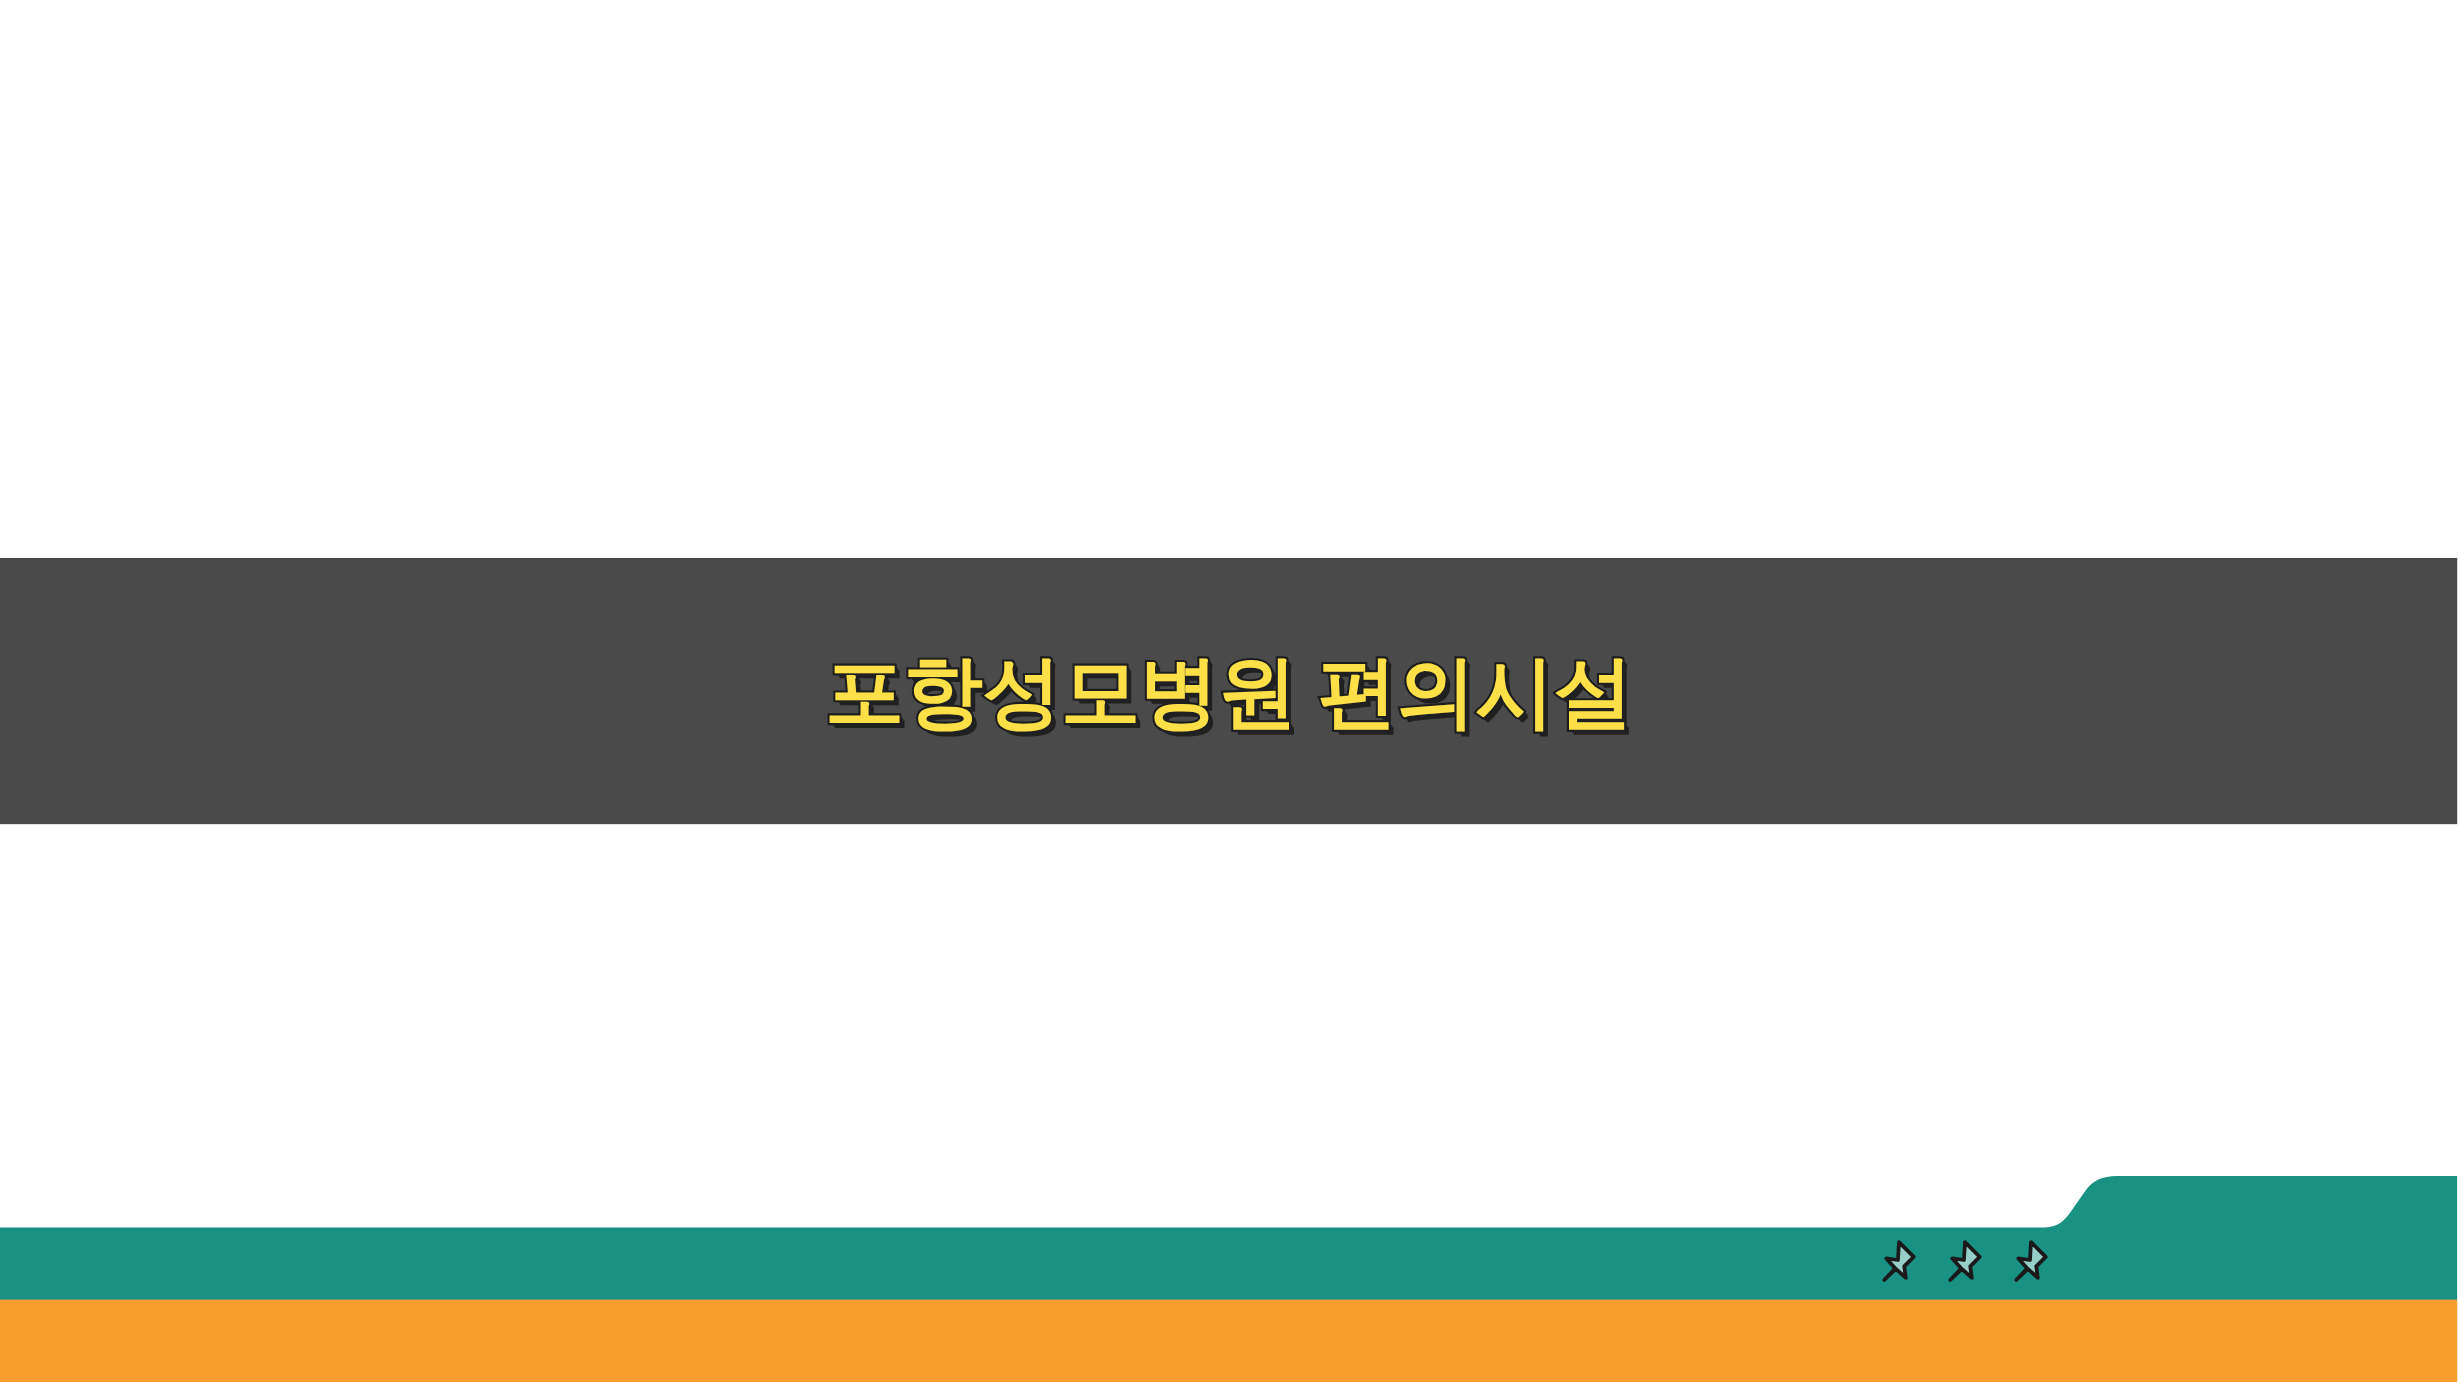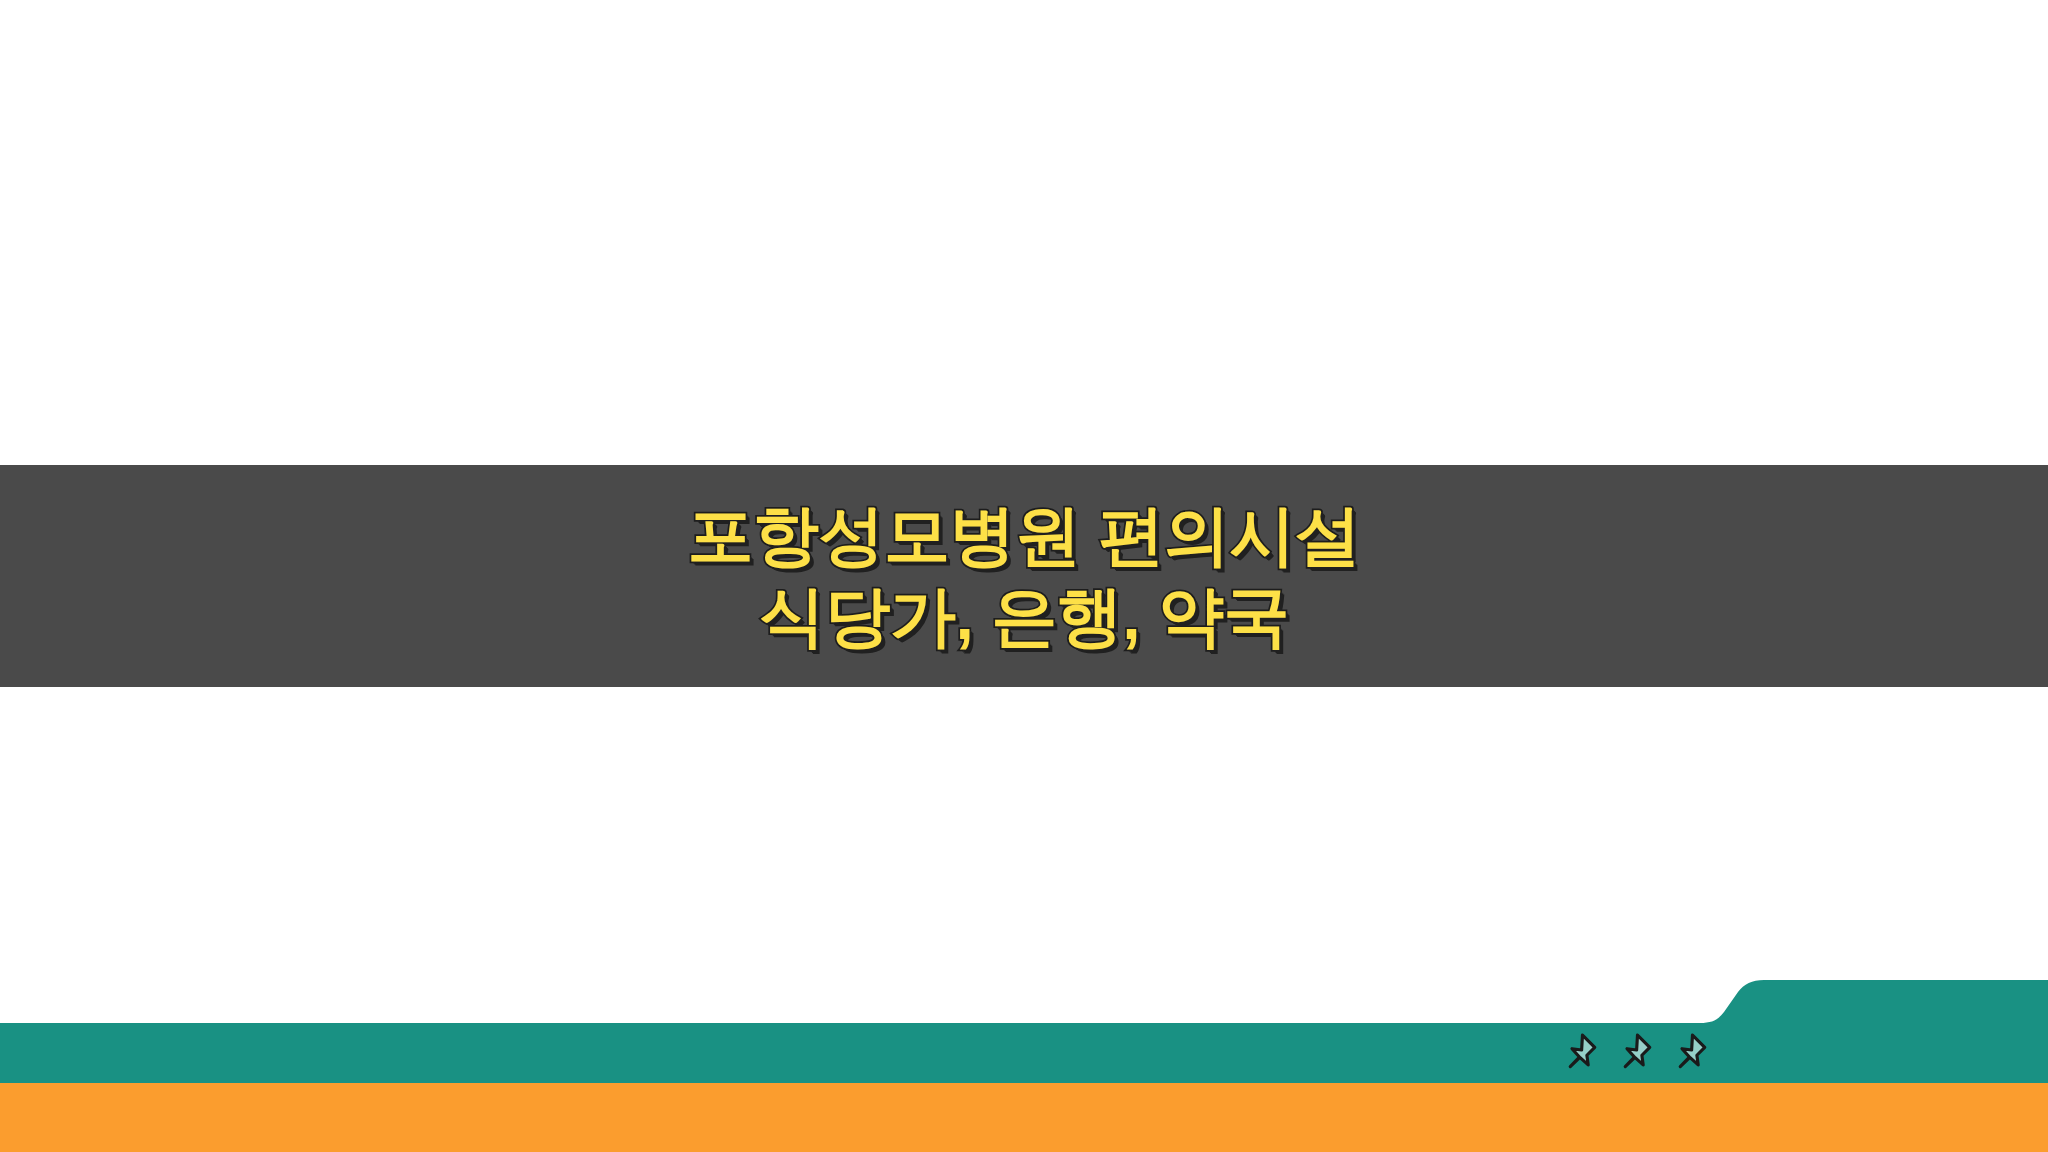--- a/index.html
+++ b/index.html
@@ -114,21 +114,20 @@
 </style>
 </head>
 <body>
 
 <div id="canvas">
 
   <div class="white-field-top"></div>
 
   <div class="title-banner">
     <div class="title-line">포항성모병원 편의시설</div>
-    <div class="title-line">식당가, 은행, 약국</div>
   </div>
 
   <div class="white-field-mid"></div>
 
   <div class="teal-band">
     <svg viewBox="0 0 2048 105" preserveAspectRatio="none" aria-hidden="true">
       <path d="M 0 43
                L 1700 43
                C 1712 43 1718 40 1724 32
                L 1738 12

